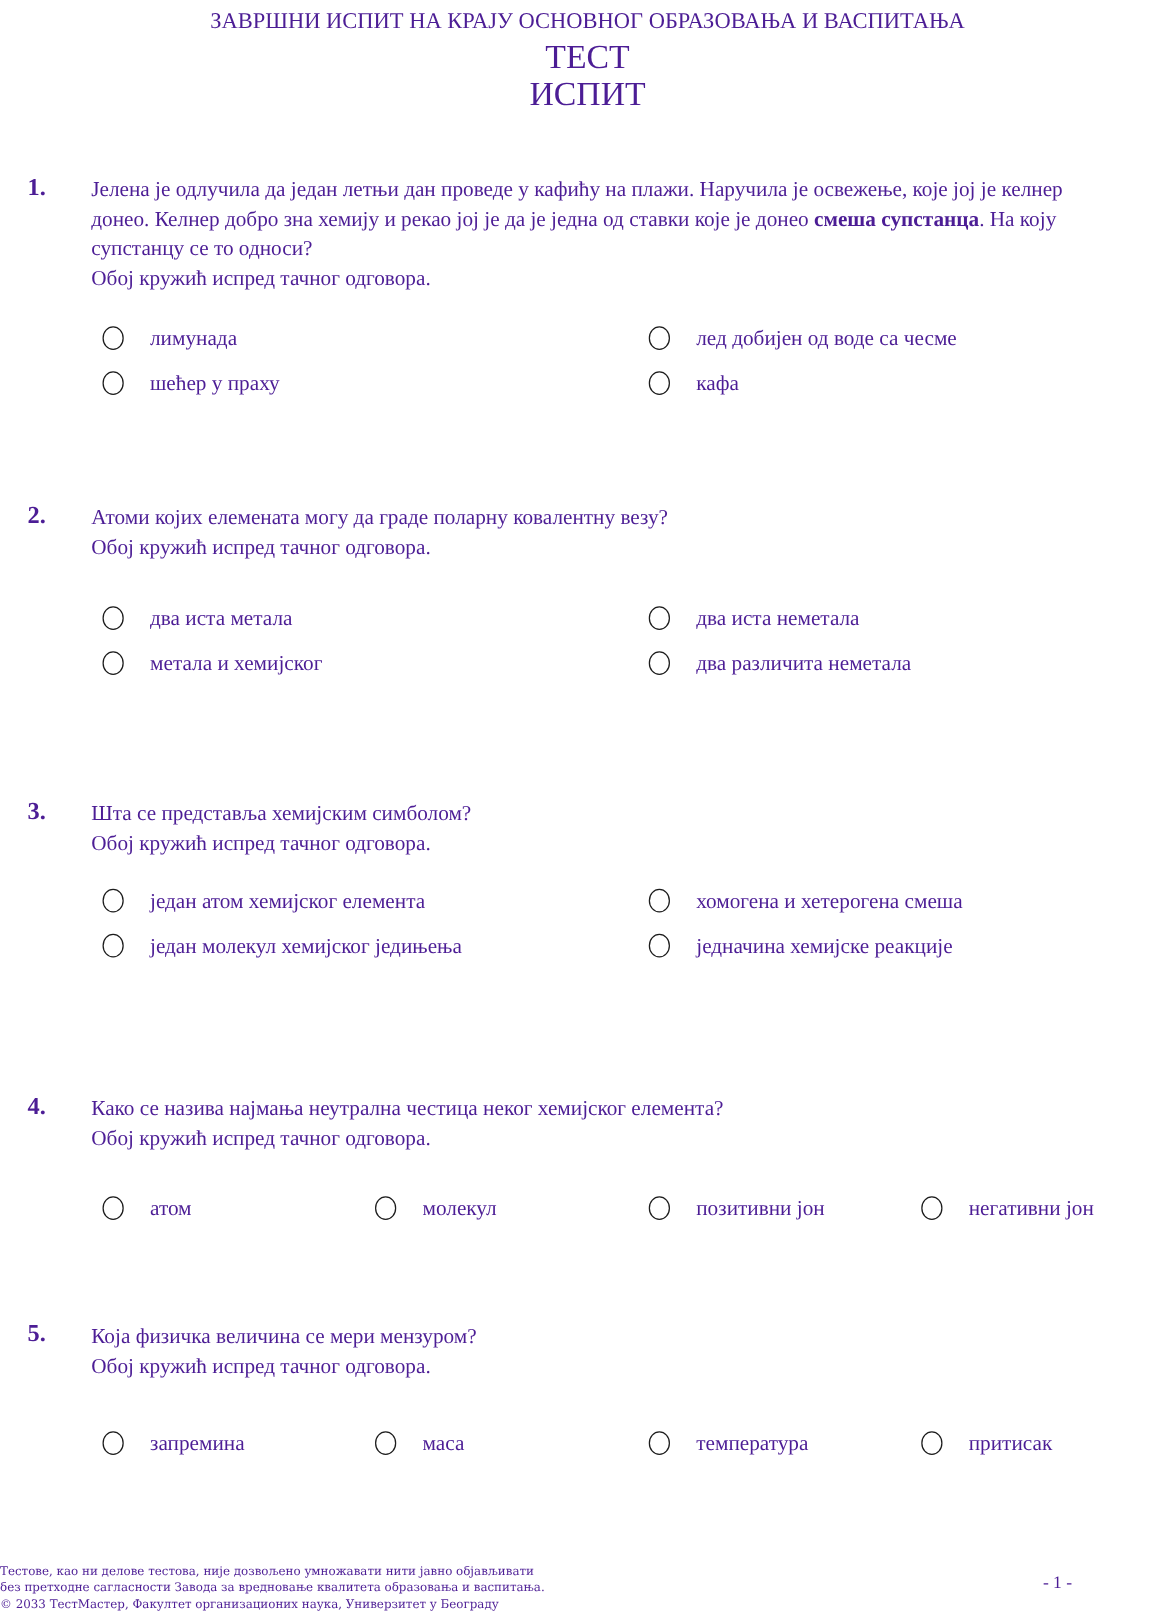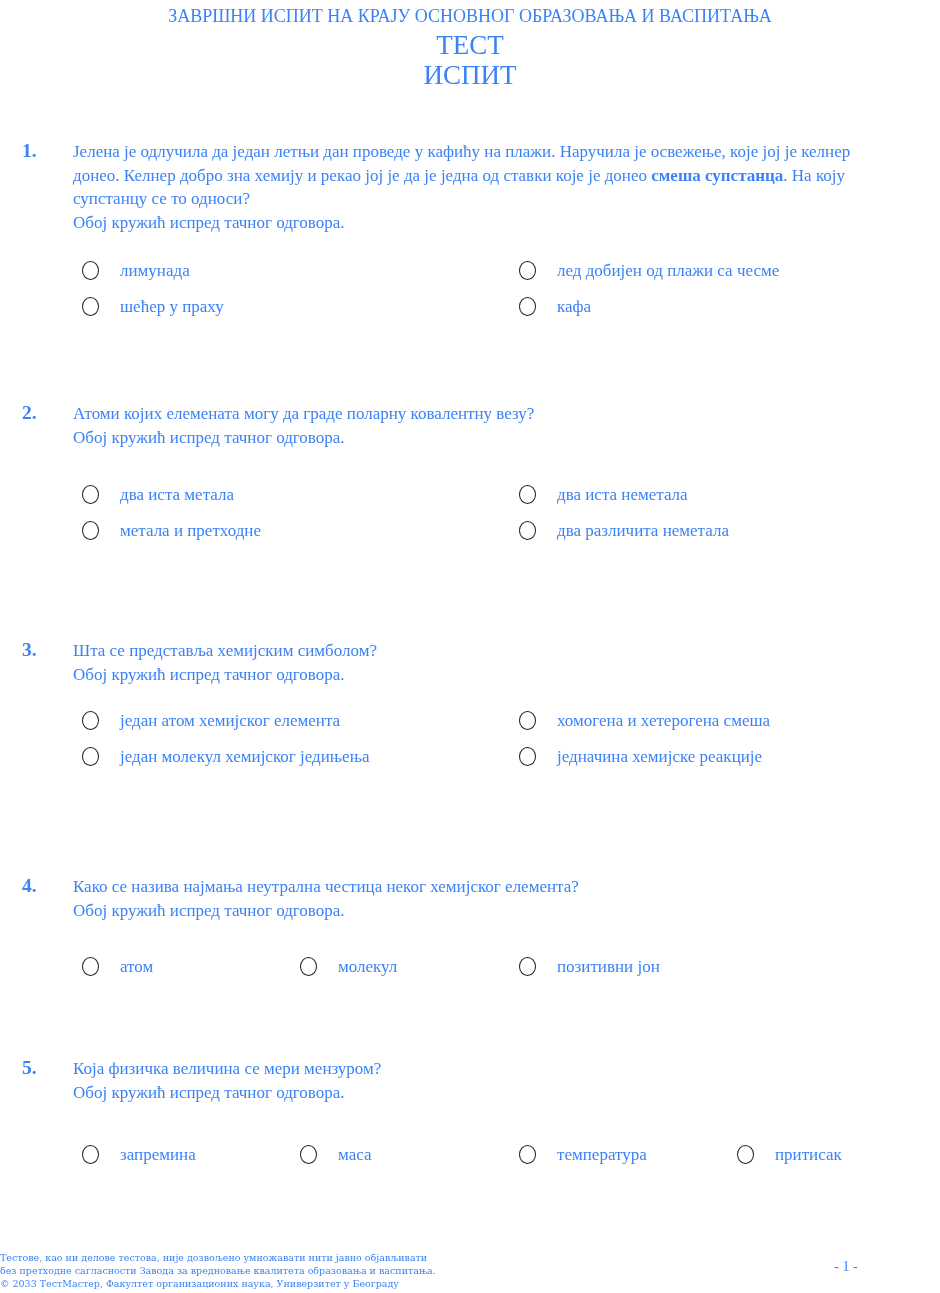--- a/index.html
+++ b/index.html
@@ -1,21 +1,21 @@
 <!DOCTYPE html>
 <html lang="sr"><head>
 <meta charset="utf-8">
 <style>
   html, body { margin: 0; padding: 0; background: #ffffff; }
   .page {
     position: relative;
     width: 940px;
     height: 1293px;
     background: #ffffff;
-    color: #3b82f6;
+    color: #4c1d95;
     font-family: "Liberation Serif", "DejaVu Serif", serif;
     overflow: hidden;
   }
 
   
   .header { position: absolute; top: 6px; left: 0; width: 100%; text-align: center; }
   .exam-title { margin: 0; font-size: 18px; line-height: 21px; font-weight: normal; }
   .test-label { margin: 3px 0 0 0; font-size: 27px; line-height: 30px; font-weight: normal; }
   .subject   { margin: 0; font-size: 27px; line-height: 31px; font-weight: normal; }
 
@@ -86,21 +86,21 @@
       <p class="q-text"><span>Јелена је одлучила да један летњи дан проведе у кафићу на плажи. Наручила је освежење, које јој је келнер донео. Келнер добро зна хемију и рекао јој је да је једна од ставки које је донео </span><b>смеша супстанца</b><span>. На коју супстанцу се то односи?</span></p>
       <p class="q-instr">Обој кружић испред тачног одговора.</p>
     </div>
     <div class="options two-col">
       <div class="option">
         <span class="radio"></span>
         <span class="opt-label">лимунада</span>
       </div>
       <div class="option">
         <span class="radio"></span>
-        <span class="opt-label">лед добијен од плажи са чесме</span>
+        <span class="opt-label">лед добијен од воде са чесме</span>
       </div>
       <div class="option">
         <span class="radio"></span>
         <span class="opt-label">шећер у праху</span>
       </div>
       <div class="option">
         <span class="radio"></span>
         <span class="opt-label">кафа</span>
       </div>
     </div>
@@ -116,21 +116,21 @@
       <div class="option">
         <span class="radio"></span>
         <span class="opt-label">два иста метала</span>
       </div>
       <div class="option">
         <span class="radio"></span>
         <span class="opt-label">два иста неметала</span>
       </div>
       <div class="option">
         <span class="radio"></span>
-        <span class="opt-label">метала и претходне</span>
+        <span class="opt-label">метала и хемијског</span>
       </div>
       <div class="option">
         <span class="radio"></span>
         <span class="opt-label">два различита неметала</span>
       </div>
     </div>
   </section>
 
   <section class="question q3">
     <div class="q-num">3.</div>
@@ -169,20 +169,24 @@
         <span class="radio"></span>
         <span class="opt-label">атом</span>
       </div>
       <div class="option">
         <span class="radio"></span>
         <span class="opt-label">молекул</span>
       </div>
       <div class="option">
         <span class="radio"></span>
         <span class="opt-label">позитивни јон</span>
+      </div>
+      <div class="option">
+        <span class="radio"></span>
+        <span class="opt-label">негативни јон</span>
       </div>
     </div>
   </section>
 
   <section class="question q5">
     <div class="q-num">5.</div>
     <div class="q-body">
       <p class="q-text">Која физичка величина се мери мензуром?</p>
       <p class="q-instr">Обој кружић испред тачног одговора.</p>
     </div>

